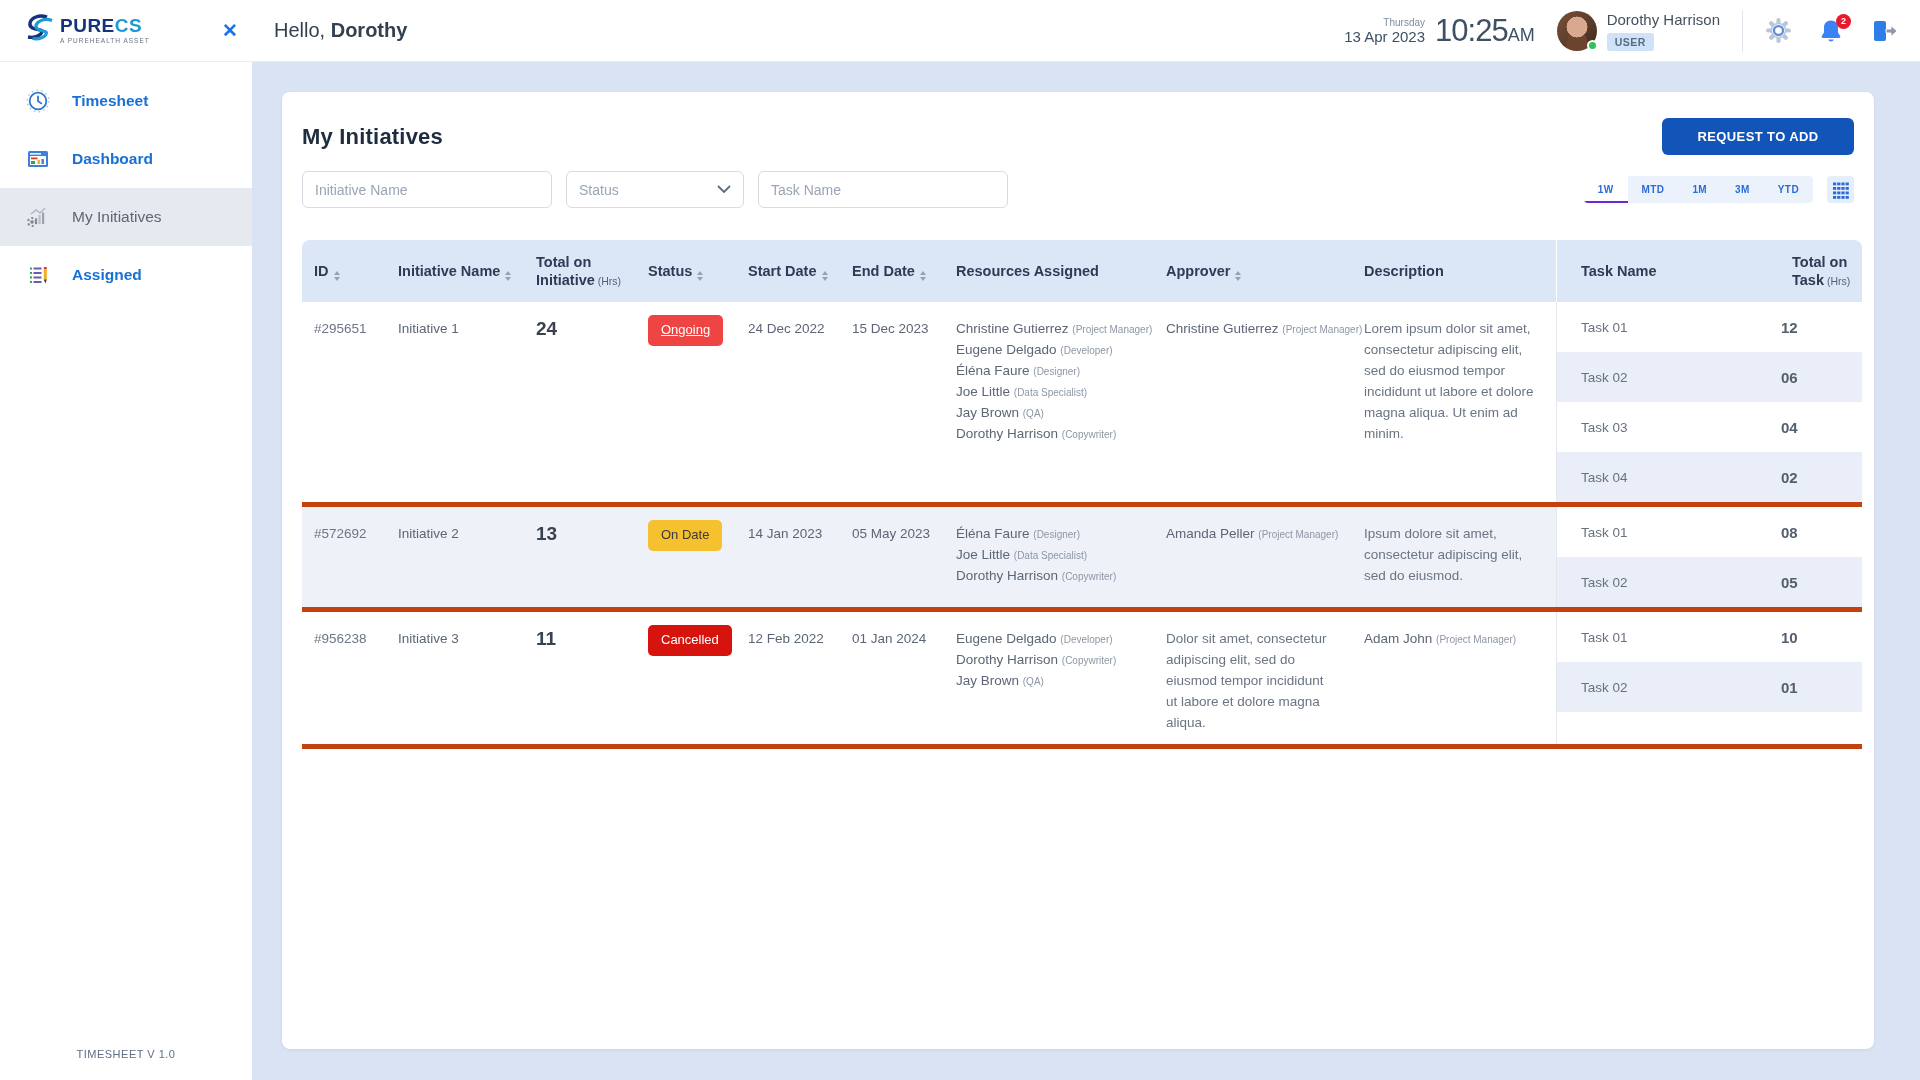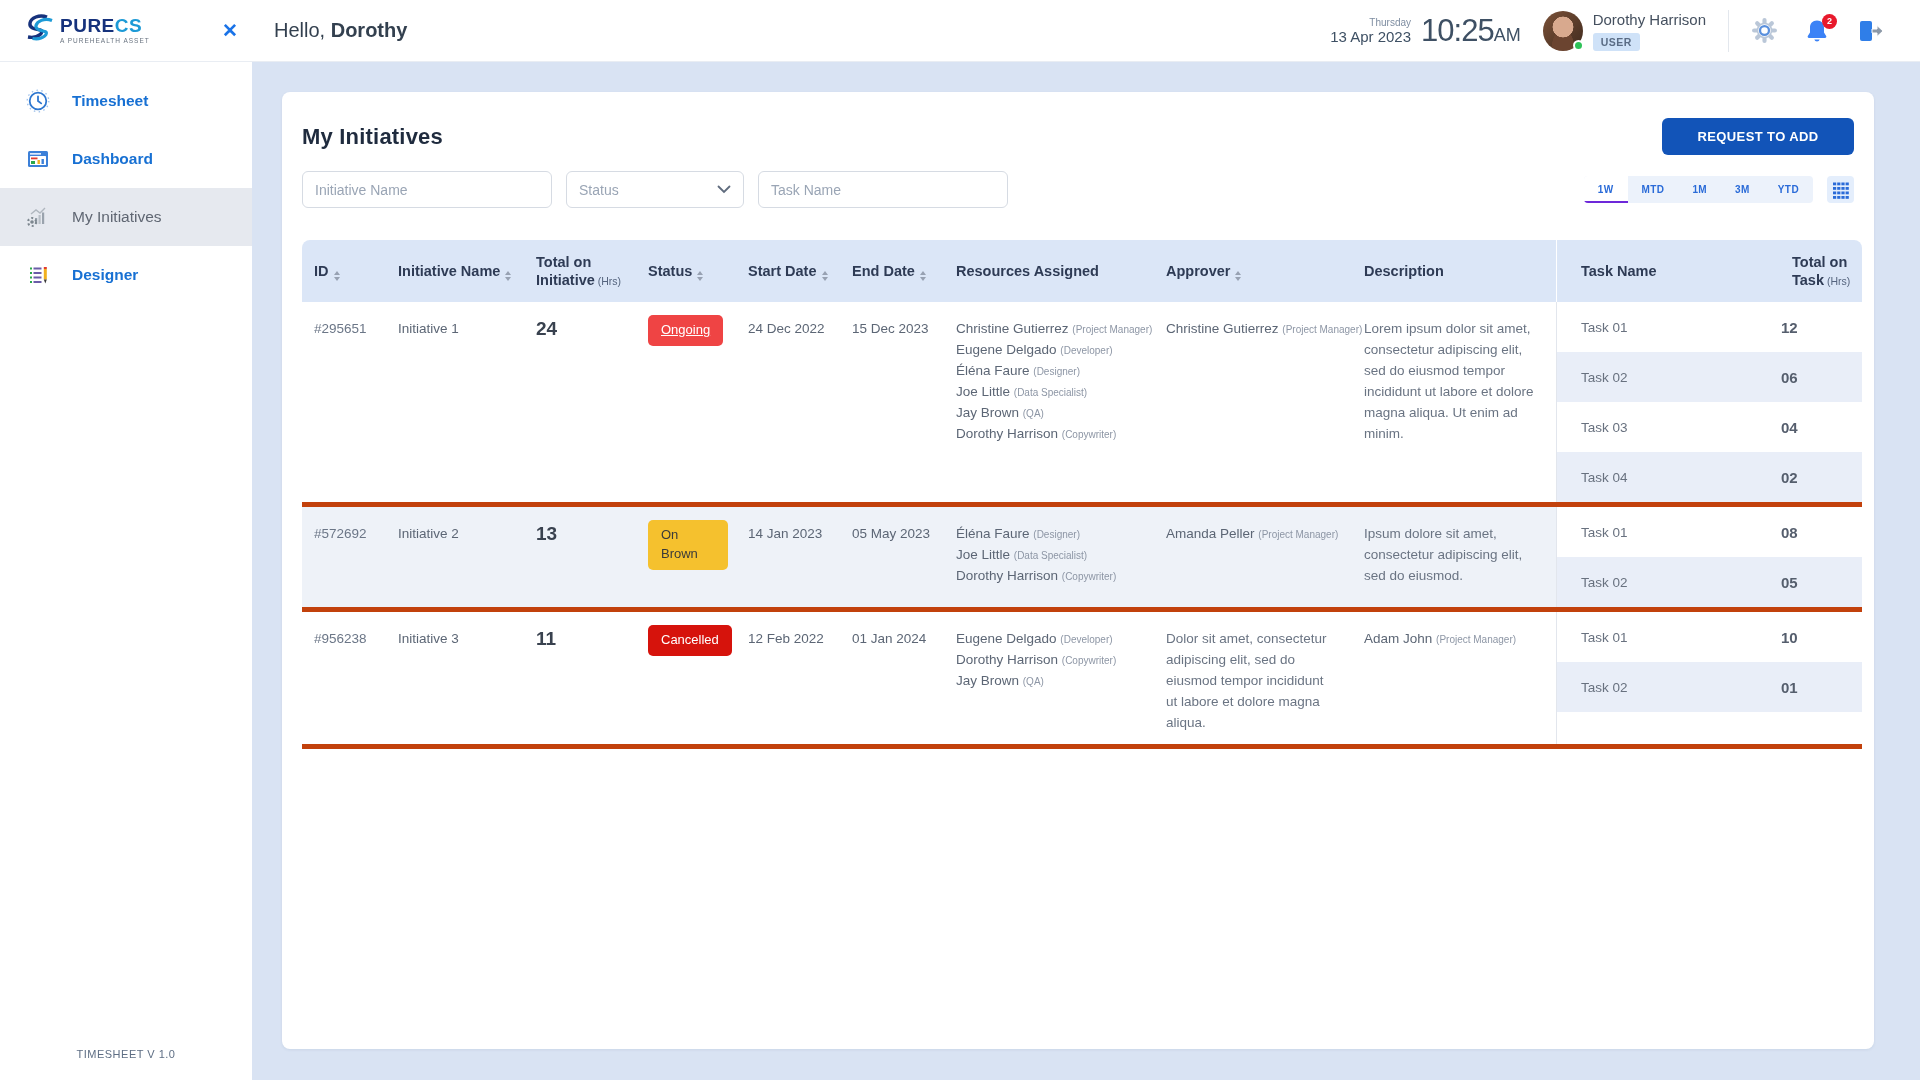--- a/index.html
+++ b/index.html
@@ -2,21 +2,21 @@
 <html><head>
 <meta charset="utf-8">
 <style>
   * { margin:0; padding:0; box-sizing:border-box; }
   html,body { width:1920px; height:1080px; overflow:hidden; background:#d9e3f3;
     font-family:"Liberation Sans", sans-serif; }
   .app { display:flex; flex-direction:column; height:1080px; }
 
   
   .topbar { height:62px; background:#fff; display:flex; align-items:center;
-    justify-content:space-between; border-bottom:1px solid #e9edf3; padding-right:36px; flex:0 0 62px;}
+    justify-content:space-between; border-bottom:1px solid #e9edf3; padding-right:22px; flex:0 0 62px;}
   .topbar-left { display:flex; align-items:center; height:100%; }
   .logo-zone { width:252px; display:flex; align-items:center; justify-content:space-between;
     padding:0 14px 0 16px; }
   .logo { display:flex; align-items:center; gap:2px; }
   .logo-text { line-height:1; }
   .logo-word { font-size:19px; font-weight:700; letter-spacing:.5px; color:#16327c; }
   .logo-word .cs { color:#1d9ad6; }
   .logo-tagline { font-size:6.5px; letter-spacing:1px; color:#6a7480; margin-top:3px; }
   .close-btn { background:none; border:none; color:#1a73e8; font-size:19px; font-weight:700;
     cursor:pointer; line-height:1; }
@@ -239,21 +239,21 @@
                 <rect x="7.5" y="9" width="8" height="2" fill="#6b5ca8"></rect>
                 <rect x="4" y="13.5" width="2" height="2" fill="#2ba84a"></rect>
                 <rect x="7.5" y="13.5" width="8" height="2" fill="#6b5ca8"></rect>
                 <rect x="4" y="18" width="2" height="2" fill="#2ba84a"></rect>
                 <rect x="7.5" y="18" width="8" height="2" fill="#6b5ca8"></rect>
                 <rect x="17.8" y="6" width="3" height="10.5" fill="#f2b01e"></rect>
                 <rect x="17.8" y="4" width="3" height="2" fill="#e23b2e"></rect>
                 <path d="M17.8 16.5h3l-1.5 4z" fill="#3a3a3a"></path>
               </svg>
             </span>
-            <span>Designer</span>
+            <span>Assigned</span>
           </div>
         </nav>
       <div class="sidebar-footer">TIMESHEET V 1.0</div>
     </aside>
 
     <main class="main">
       <div class="card">
 
         <div class="card-top">
           <h1 class="page-title">My Initiatives</h1>
@@ -374,21 +374,21 @@
                   <div class="task-row shade">
                     <div class="task-name">Task 04</div>
                     <div class="task-total">02</div>
                   </div>
                 </div>
               </div>
               <div class="irow alt" style="min-height: 100px;">
                 <div class="td id">#572692</div>
                 <div class="td ">Initiative 2</div>
                 <div class="td big-total">13</div>
-                <div class="td "><span class="badge" style="background: rgb(245, 193, 46); color: rgb(58, 58, 58);">On Brown</span></div>
+                <div class="td "><span class="badge" style="background: rgb(245, 193, 46); color: rgb(58, 58, 58);">On Date</span></div>
                 <div class="td ">14 Jan 2023</div>
                 <div class="td ">05 May 2023</div>
                 <div class="td ">
                   <div class="res-line"><span>Éléna Faure </span><span class="role">(Designer)</span></div>
                   <div class="res-line"><span>Joe Little </span><span class="role">(Data Specialist)</span></div>
                   <div class="res-line"><span>Dorothy Harrison </span><span class="role">(Copywriter)</span></div>
                 </div>
                 <div class="td ">
                   <div class="res-line"><span>Amanda Peller </span><span class="role">(Project Manager)</span></div>
                 </div>

